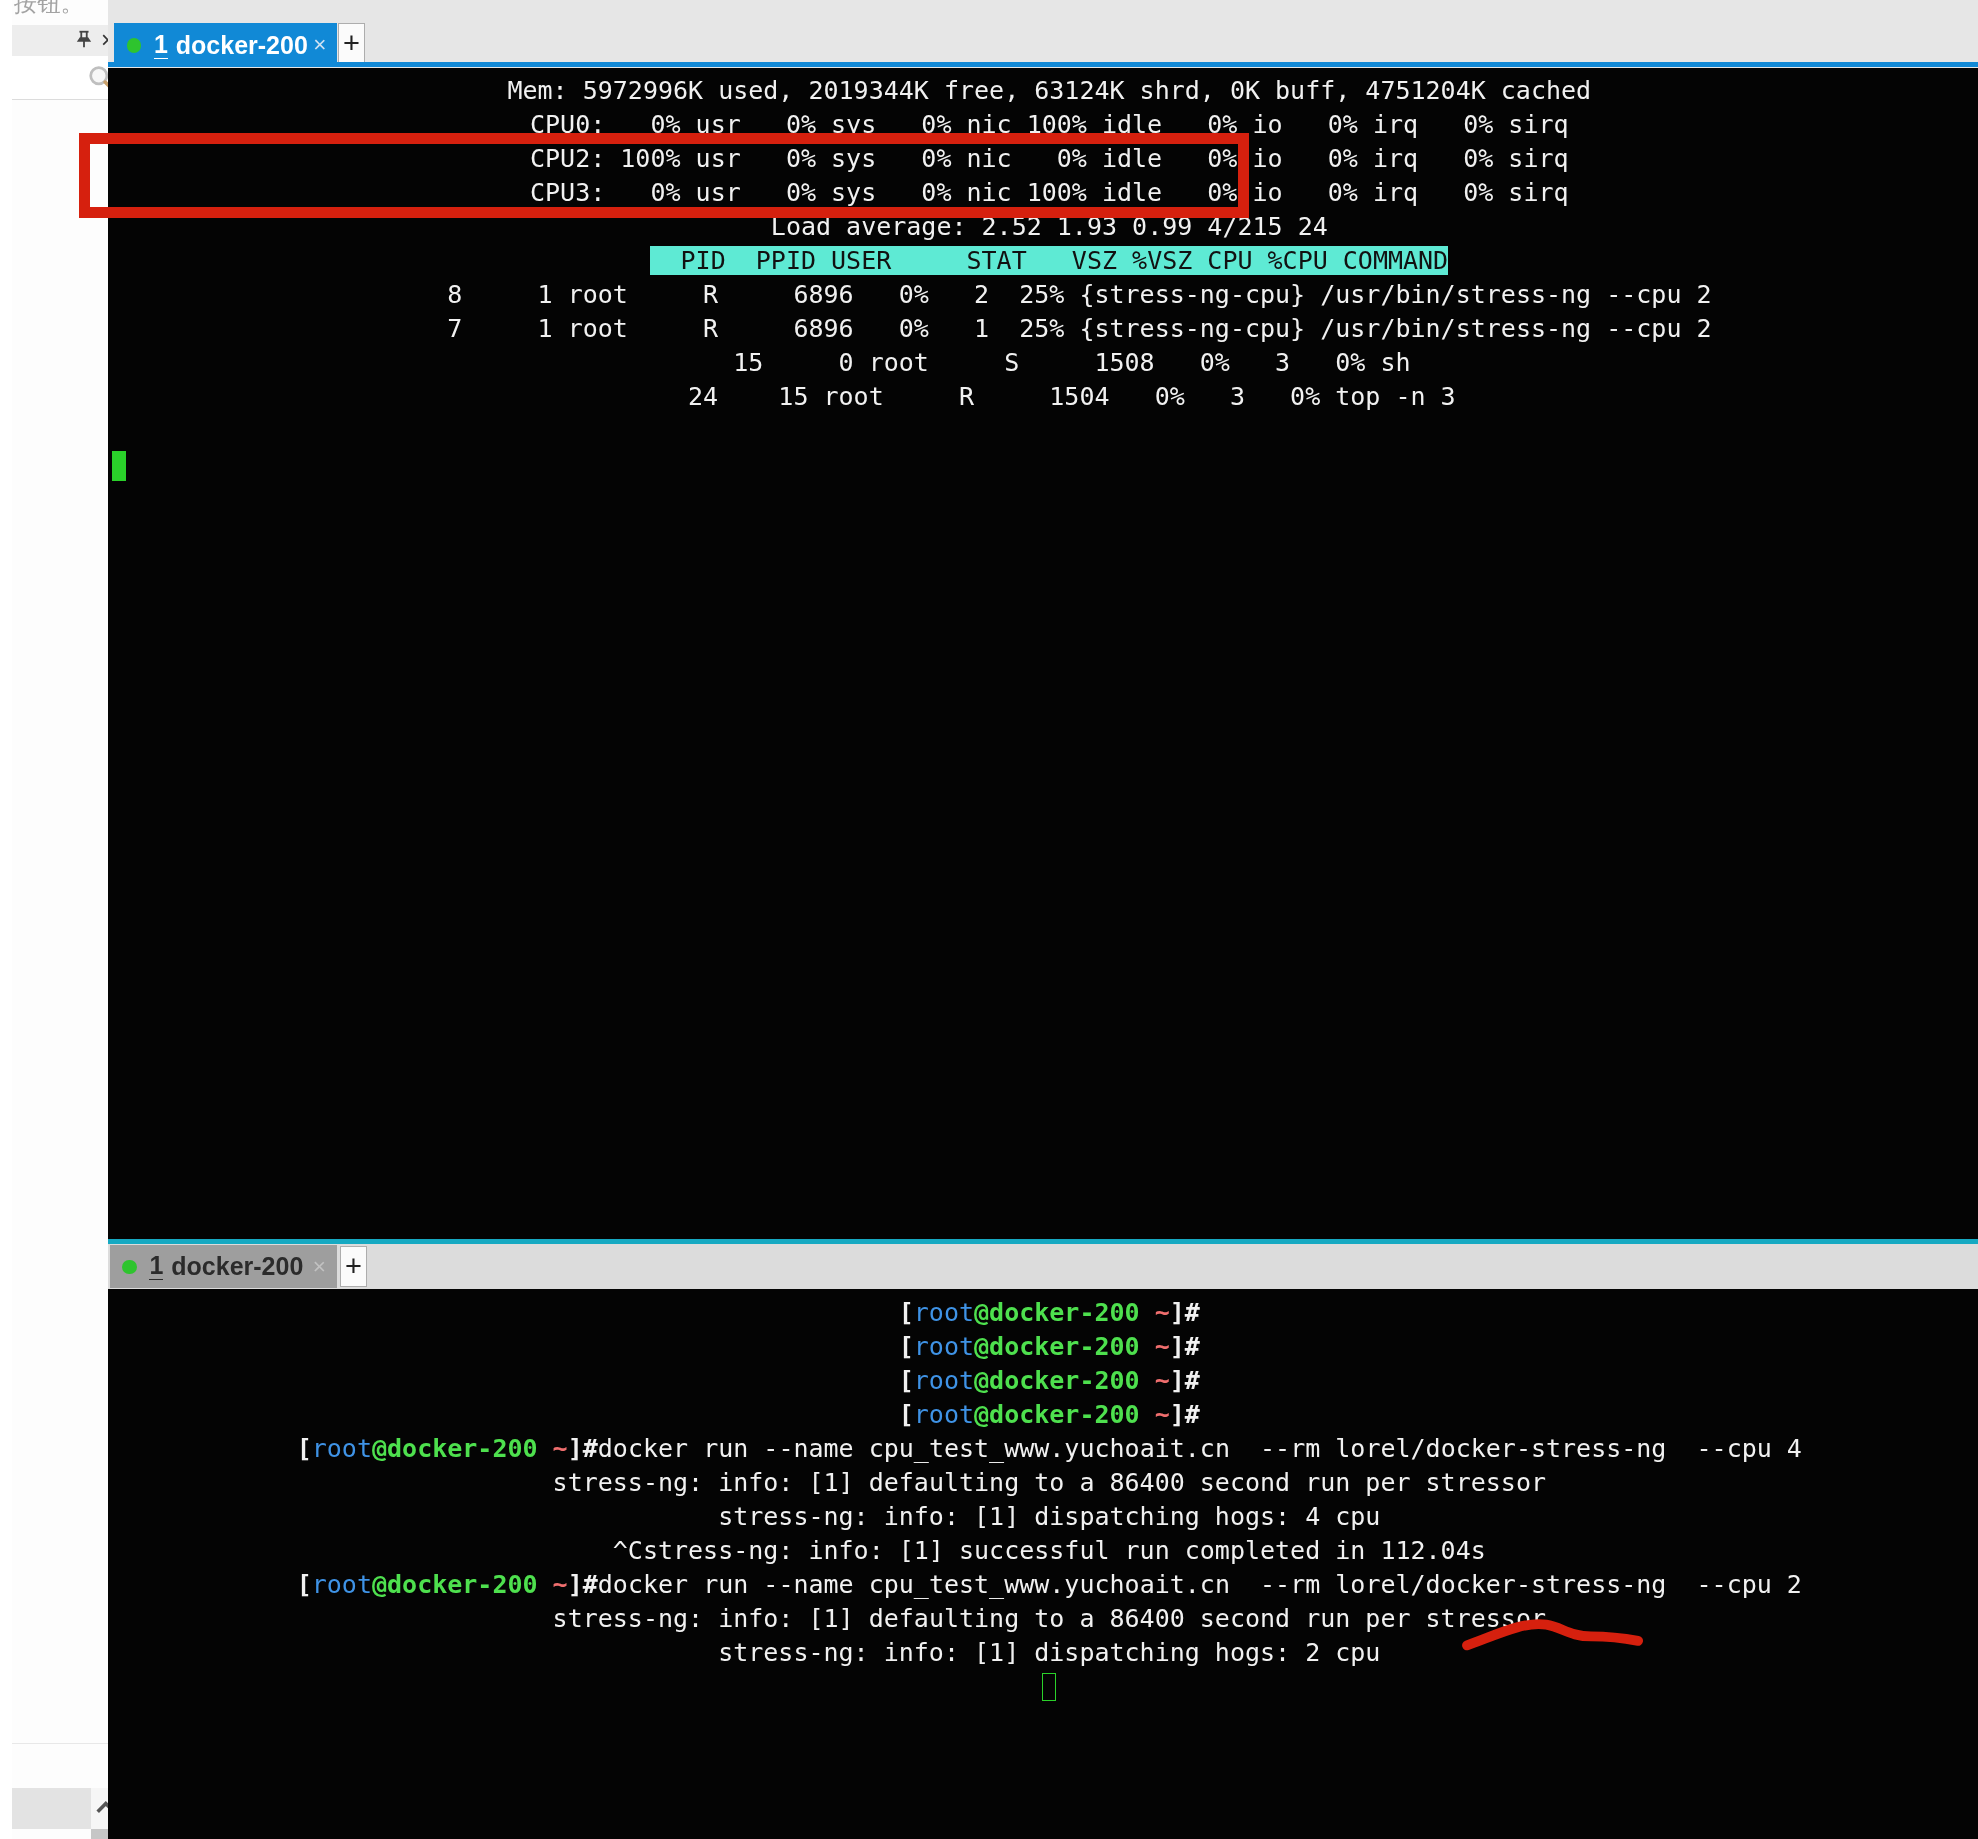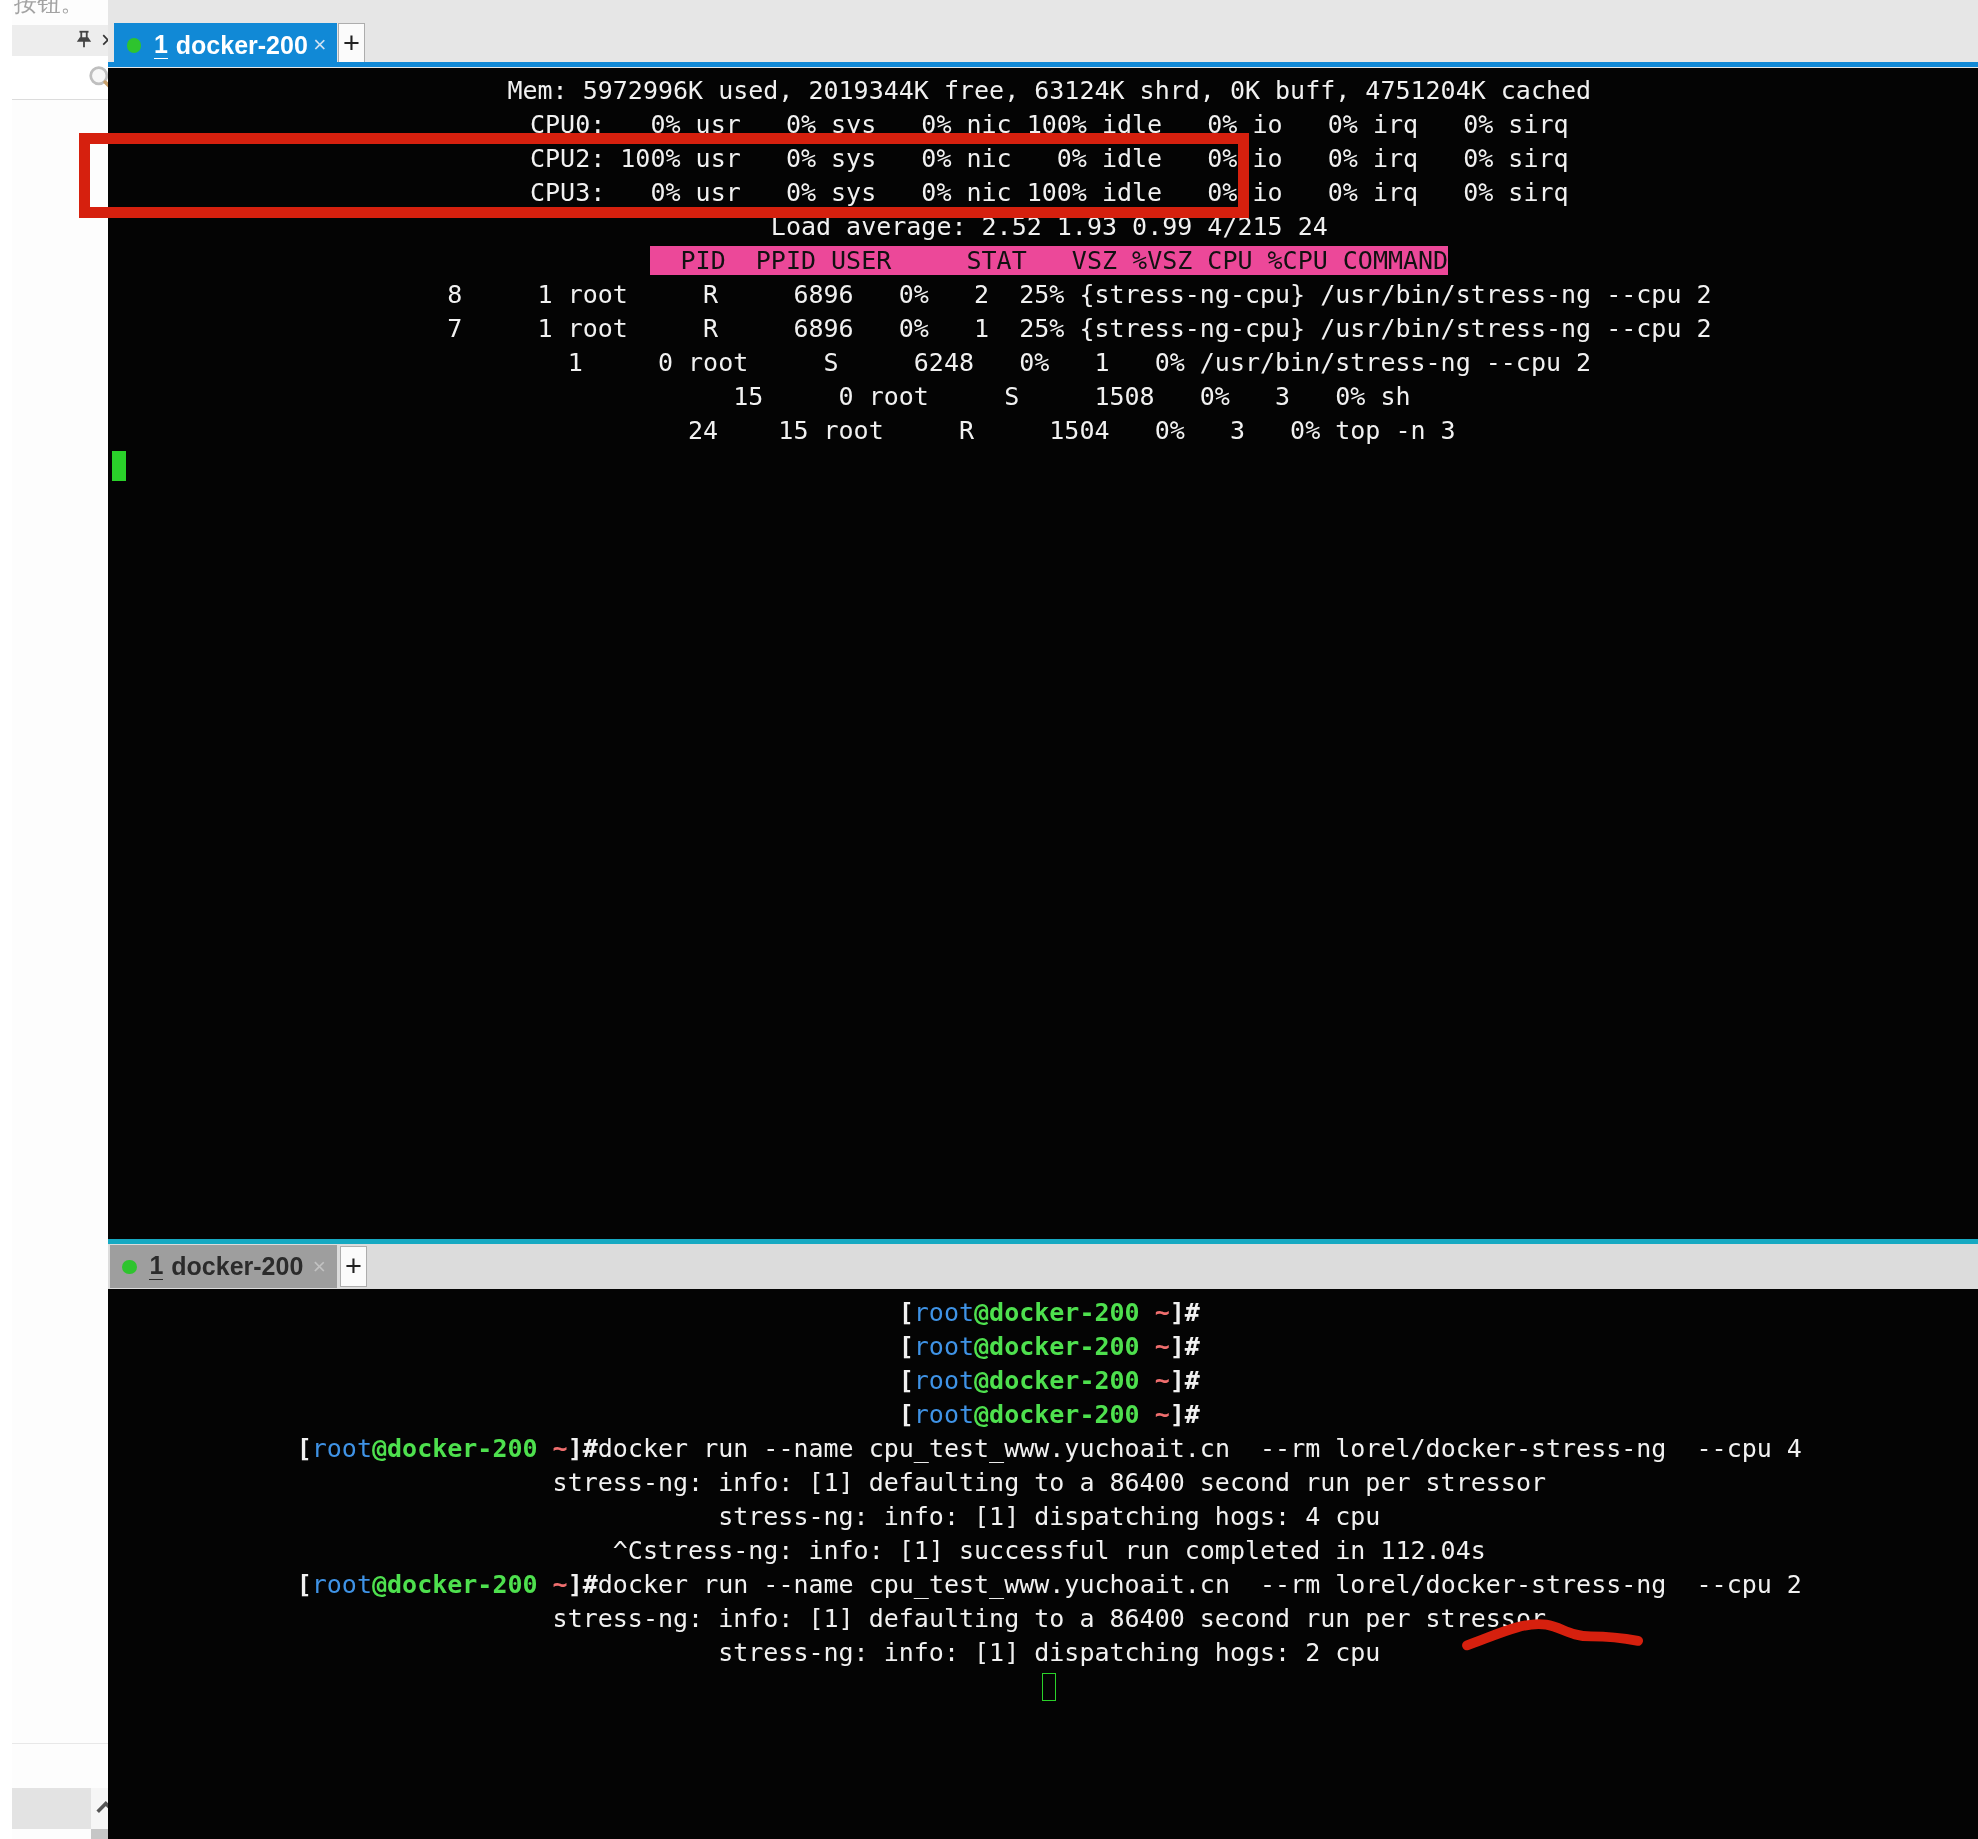--- a/index.html
+++ b/index.html
@@ -36,21 +36,21 @@
   .teal-line{position:absolute;left:0;top:0;width:1870px;height:4.5px;background:#16a9c2;}
   .tab-inactive{left:1.8px;top:6.3px;width:227px;height:43px;background:#9e9e9e;color:#2b2b2b;}
   .tab-inactive .tab-close{color:#c2c2c2;}
   .plus-bottom{left:232px;top:7.2px;height:41px;}
   
   .terminal{position:absolute;background:#040404;color:#f1f1f1;
     font-family:"DejaVu Sans Mono",monospace;font-size:25px;line-height:34px;}
   .top-terminal{left:108px;top:68px;width:1870px;height:1172px;padding:6.3px 0 0 12.6px;box-sizing:border-box;}
   .bottom-terminal{left:108px;top:1289px;width:1870px;height:551px;padding:7.2px 0 0 12.6px;box-sizing:border-box;}
   .tl{white-space:pre;height:34px;text-align:center;}
-  .inv{background:#ec4899;color:#111111;}
+  .inv{background:#5eead4;color:#111111;}
   .cursor-solid{position:absolute;left:3.6px;top:383px;width:14.4px;height:30px;background:#2ad12a;}
   .cursor-hollow{display:inline-block;width:11.7px;height:26px;border:1.8px solid #2ad12a;vertical-align:text-bottom;}
   .p-w{color:#f1f1f1;font-weight:bold;}
   .p-user{color:#3f93e6;font-weight:normal;}
   .p-host{color:#4ee04e;font-weight:bold;}
   .p-tilde{color:#ef6e6e;font-weight:bold;}
   
   .red-rect{position:absolute;left:79px;top:133px;width:1170px;height:85px;border:11.7px solid #d6200e;box-sizing:border-box;pointer-events:none;}
   .squiggle{position:absolute;left:1456px;top:1613px;pointer-events:none;}
 </style>
@@ -108,21 +108,20 @@
 
 <div class="terminal top-terminal">
   <div class="tl">Mem: 5972996K used, 2019344K free, 63124K shrd, 0K buff, 4751204K cached</div>
   <div class="tl">CPU0:   0% usr   0% sys   0% nic 100% idle   0% io   0% irq   0% sirq</div>
   <div class="tl">CPU2: 100% usr   0% sys   0% nic   0% idle   0% io   0% irq   0% sirq</div>
   <div class="tl">CPU3:   0% usr   0% sys   0% nic 100% idle   0% io   0% irq   0% sirq</div>
   <div class="tl">Load average: 2.52 1.93 0.99 4/215 24</div>
   <div class="tl"><span class="inv">  PID  PPID USER     STAT   VSZ %VSZ CPU %CPU COMMAND</span></div>
   <div class="tl">    8     1 root     R     6896   0%   2  25% {stress-ng-cpu} /usr/bin/stress-ng --cpu 2</div>
   <div class="tl">    7     1 root     R     6896   0%   1  25% {stress-ng-cpu} /usr/bin/stress-ng --cpu 2</div>
-  <div class="tl">    1     0 root     S     6248   0%   1   0% /usr/bin/stress-ng --cpu 2</div>
   <div class="tl">   15     0 root     S     1508   0%   3   0% sh</div>
   <div class="tl">   24    15 root     R     1504   0%   3   0% top -n 3</div>
   <div class="cursor-solid"></div>
 </div>
 
 <div class="red-rect"></div>
 
 <div class="bottom-tabbar">
   <div class="teal-line"></div>
   <div class="tab tab-inactive">

